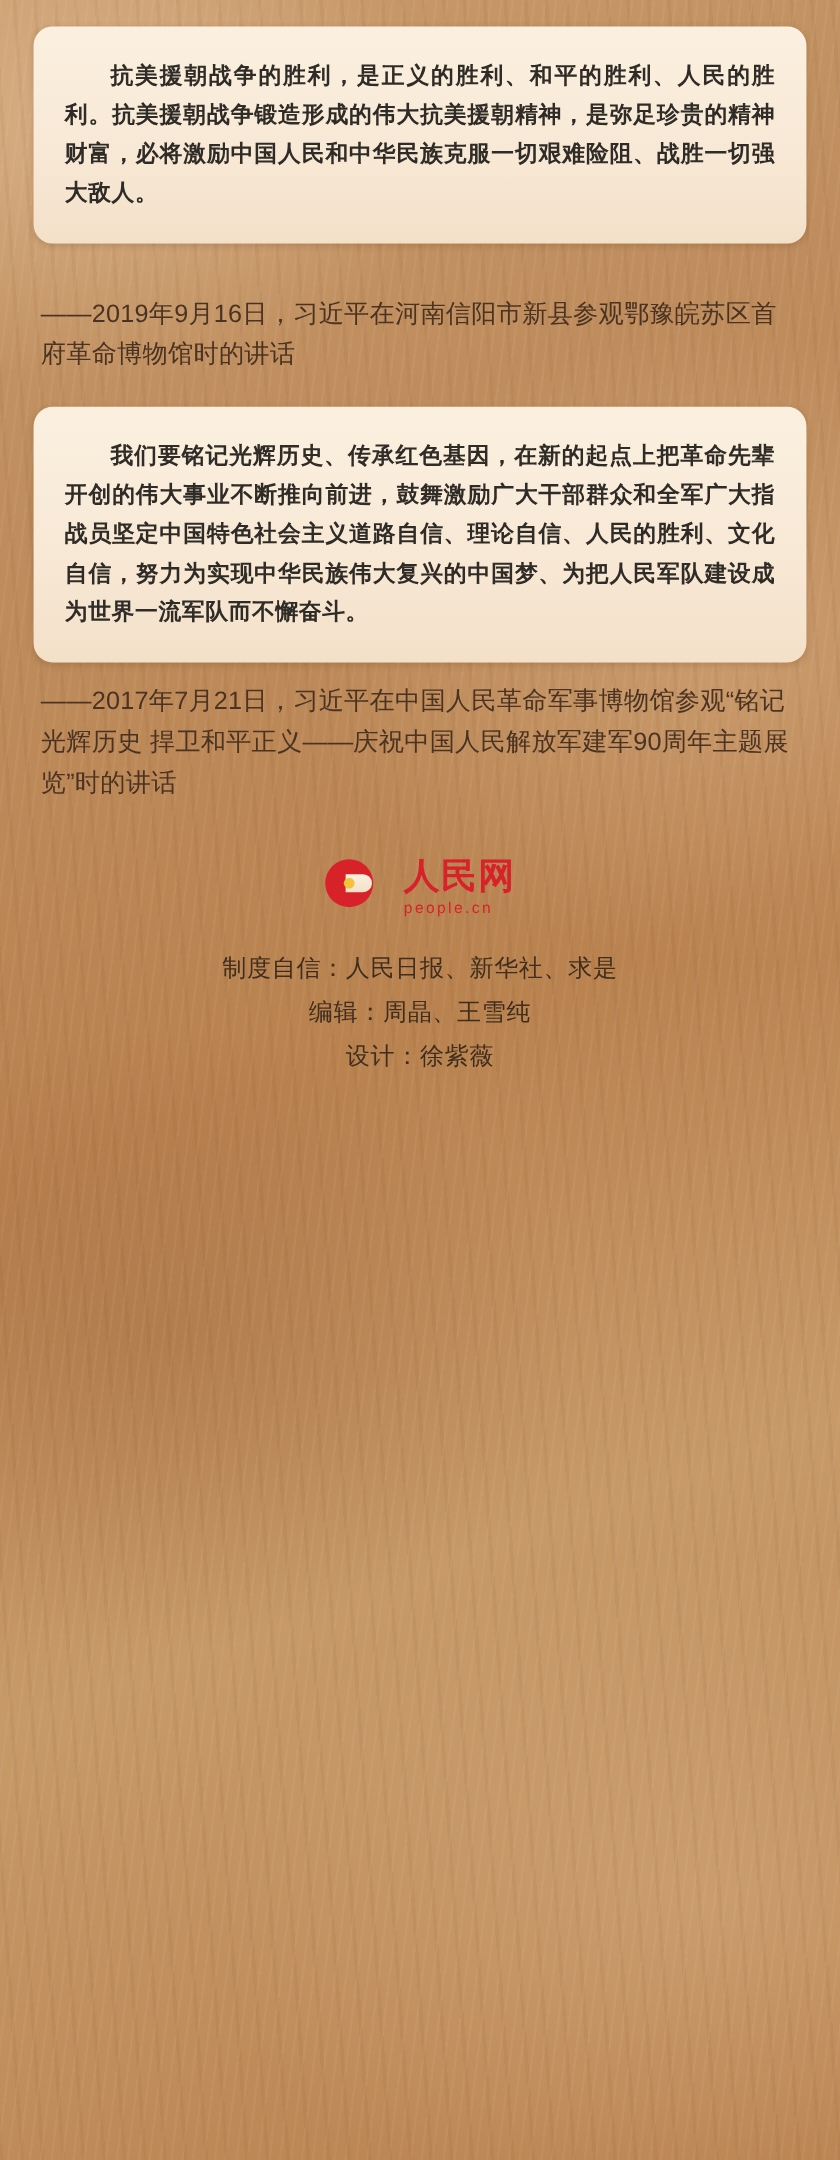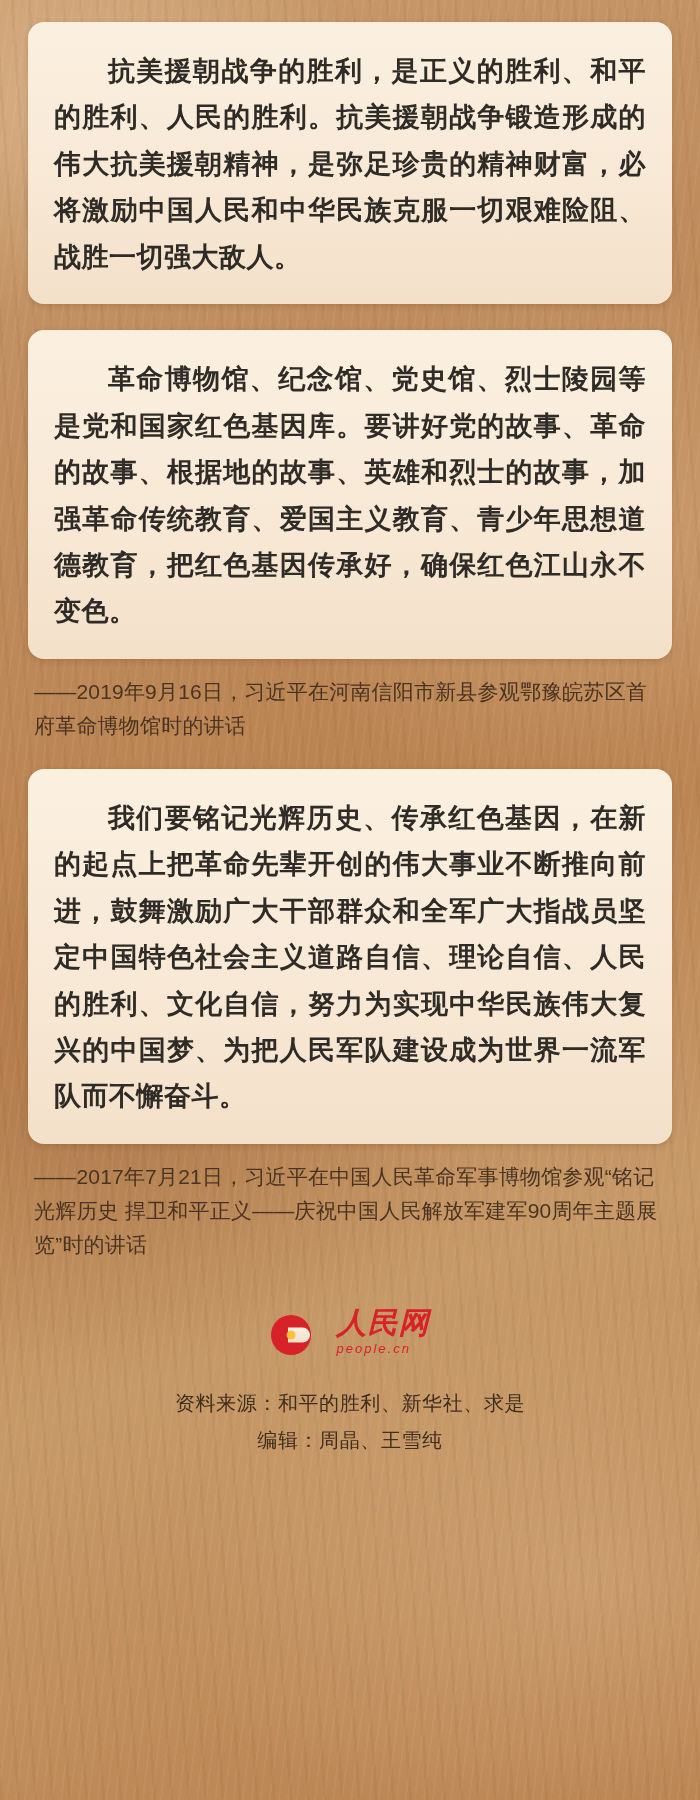--- a/index.html
+++ b/index.html
@@ -47,23 +47,23 @@
 
   .quote-card {
     background: linear-gradient(180deg, #fbf0e0 0%, #f8e9d6 55%, #f3e0c9 100%);
     border-radius: 16px;
     box-shadow: 0 2px 6px rgba(80,40,10,0.18);
     padding: 26px 26px 24px 26px;
     box-sizing: border-box;
   }
 
   .quote-text {
-    font-family: Liberation Serif, serif;
+    font-family: Liberation Mono, monospace;
     font-weight: bold;
-    font-size: 27px;
+    font-size: 19px;
     line-height: 1.72;
     color: #2f2b26;
     text-align: justify;
     text-indent: 2em;
     letter-spacing: 0.5px;
     margin: 0;
   }
 
   .attribution {
     font-size: 21px;
@@ -75,24 +75,23 @@
   .attribution.left  { text-align: left; }
   .attribution.right { text-align: left; }
   .gap-before-card { height: 26px; }
 
   .logo-block {
     margin-top: 46px;
     text-align: center;
   }
   .logo-row {
     display: inline-flex;
-    align-items: flex-end;
+    align-items: flex-start;
     justify-content: center;
     gap: 26px;
-    font-style: italic;
   }
   .logo-mark {
     width: 40px;
     height: 40px;
     position: relative;
     flex: 0 0 auto;
   }
   .logo-mark .ring {
     position: absolute;
     inset: 0;
@@ -157,23 +156,20 @@
   <div class="grain"></div>
 
   <div class="content">
 
     <div class="quote-card">
       <p class="quote-text">抗美援朝战争的胜利，是正义的胜利、和平的胜利、人民的胜利。抗美援朝战争锻造形成的伟大抗美援朝精神，是弥足珍贵的精神财富，必将激励中国人民和中华民族克服一切艰难险阻、战胜一切强大敌人。</p>
     </div>
 
     <div class="gap-before-card"></div>
 
-    <div class="quote-card">
-      <p class="quote-text">革命博物馆、纪念馆、党史馆、烈士陵园等是党和国家红色基因库。要讲好党的故事、革命的故事、根据地的故事、英雄和烈士的故事，加强革命传统教育、爱国主义教育、青少年思想道德教育，把红色基因传承好，确保红色江山永不变色。</p>
-    </div>
     <div class="attribution right">——2019年9月16日，习近平在河南信阳市新县参观鄂豫皖苏区首府革命博物馆时的讲话</div>
 
     <div class="gap-before-card"></div>
 
     <div class="quote-card">
       <p class="quote-text">我们要铭记光辉历史、传承红色基因，在新的起点上把革命先辈开创的伟大事业不断推向前进，鼓舞激励广大干部群众和全军广大指战员坚定中国特色社会主义道路自信、理论自信、人民的胜利、文化自信，努力为实现中华民族伟大复兴的中国梦、为把人民军队建设成为世界一流军队而不懈奋斗。</p>
     </div>
     <div class="attribution left">——2017年7月21日，习近平在中国人民革命军事博物馆参观“铭记光辉历史 捍卫和平正义——庆祝中国人民解放军建军90周年主题展览”时的讲话</div>
 
     <div class="logo-block">
@@ -184,18 +180,19 @@
           <span class="dot"></span>
         </span>
         <span class="logo-textwrap">
           <span class="logo-cn">人民网</span>
           <span class="logo-en">people.cn</span>
         </span>
       </div>
     </div>
 
     <div class="credits">
-      <div class="credit-line">资料来源：和平的胜利、新华社、求是</div>
+      <div class="credit-line">制度自信：人民日报、新华社、求是</div>
       <div class="credit-line">编辑：周晶、王雪纯</div>
+      <div class="credit-line">设计：徐紫薇</div>
     </div>
 
   </div>
 </div>
 
 </body></html>

